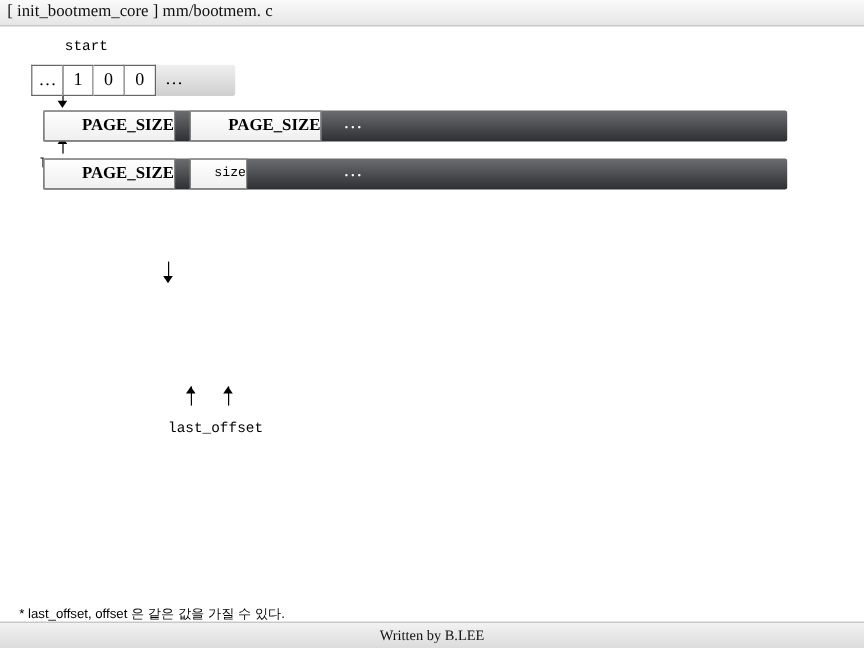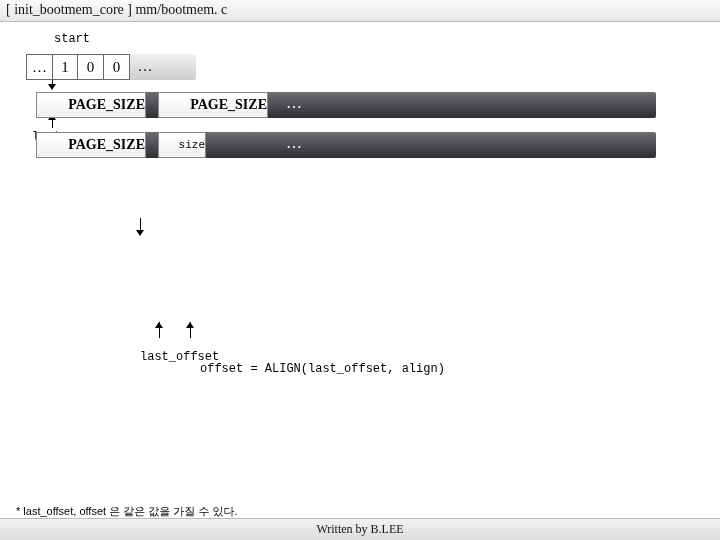--- a/index.html
+++ b/index.html
@@ -209,20 +209,19 @@
     <div class="page-cell pc-size">size</div>
     <div class="pc-dots">…</div>
   </div>
 
   <div class="arrow-stem sz-stem-a"></div>
   <div class="arrow-down sz-head-a"></div>
   <div class="arrow-stem sz-stem-b"></div>
   <div class="arrow-down sz-head-b"></div>
 
   <div class="label-lastoffset">last_offset</div>
-  <div class="offset-line">offset = ALIGN(last_offset, align)</div>
 
   <div class="footnote1">* last_offset, offset 은 같은 값을 가질 수 있다.</div>
 </div>
 
 <div class="footer">
   <span>Written by B.LEE</span>
 </div>
 
 </body></html>

